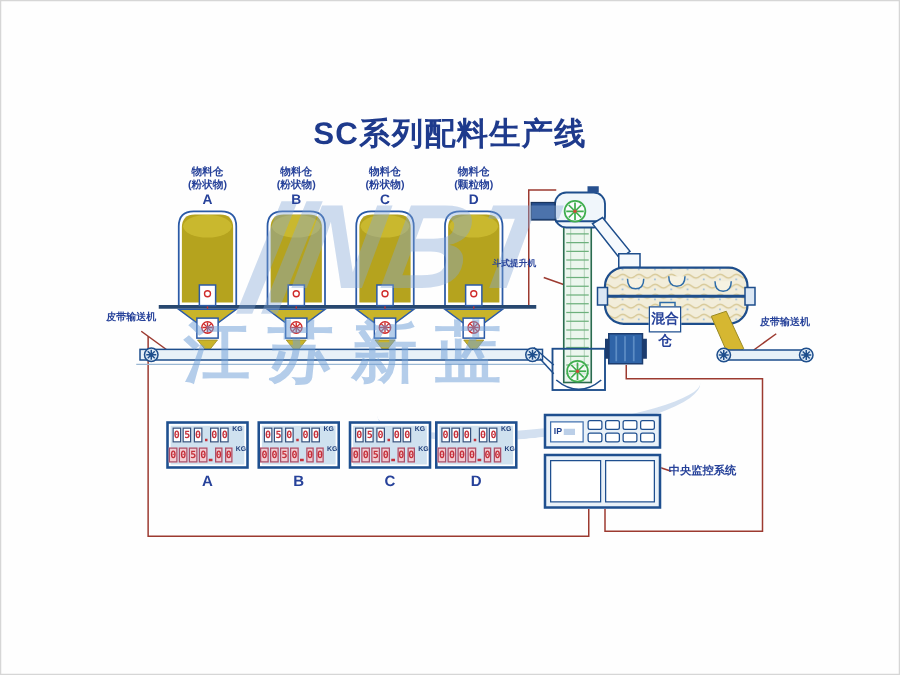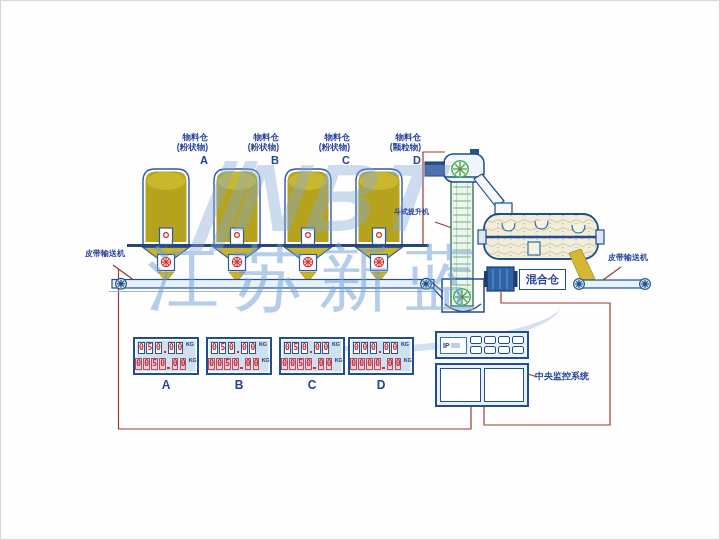--- a/index.html
+++ b/index.html
@@ -5,28 +5,28 @@
   html,body{margin:0;padding:0;background:#fff;}
   #stage{position:relative;width:720px;height:540px;background:#fefefe;overflow:hidden;
          font-family:"Liberation Sans",sans-serif;border:1px solid #d6d6d6;box-sizing:border-box;}
   #diagram-svg{position:absolute;left:0;top:0;z-index:1;}
   
   .wm{position:absolute;z-index:2;pointer-events:none;}
   .wm-logo{left:236px;top:142px;font-size:96px;font-weight:bold;font-style:italic;
            color:rgba(132,168,214,.40);transform:skewX(-10deg);letter-spacing:2px;}
   .wm-bar{width:13px;height:90px;background:rgba(132,168,214,.40);transform:skewX(-22deg);}
   .wm-bar1{left:206px;top:160px;} .wm-bar2{left:226px;top:160px;}
-  .wm-brand{left:146px;top:230px;font-size:72px;font-weight:normal;
+  .wm-brand{left:146px;top:246px;font-size:53px;font-weight:bold;
             color:rgba(112,160,214,.52);letter-spacing:14px;white-space:nowrap;}
   .wm-swoosh{left:300px;top:288px;width:260px;height:54px;border-bottom:7px solid rgba(132,168,214,.35);
              border-radius:50%;transform:rotate(-6deg);}
   
   .lbl{position:absolute;z-index:3;color:#27429a;font-weight:bold;line-height:1.15;}
   #title{left:0;right:0;top:92px;text-align:center;font-size:25px;color:#1e3a8c;letter-spacing:1px;}
-  .silo-lbl{top:132px;width:84px;text-align:right;font-size:8.5px;}
+  .silo-lbl{top:132px;width:84px;text-align:center;font-size:8.5px;}
   .silo-lbl .letter{font-size:11px;margin-top:1px;}
   .sm{font-size:8px;}
   
   .panel{position:absolute;z-index:3;top:336px;width:66px;height:38px;background:#cfe1ef;
          border:2px solid #1f4f8f;box-shadow:inset 0 0 0 1.5px #fff;box-sizing:border-box;
          display:flex;flex-direction:column;justify-content:center;gap:2px;padding:1px 0;}
   .drow{display:flex;align-items:center;justify-content:center;gap:1.5px;height:14px;}
   .dig{display:inline-block;width:7px;height:12px;line-height:12px;text-align:center;background:#fff;
        border:1px solid #35527f;color:#c5303a;font:bold 8px "DejaVu Sans Mono",monospace;box-sizing:border-box;}
   .dig-b{width:6.5px;background:#f2ccd2;border-color:#a9506a;}
@@ -39,21 +39,21 @@
   #control{position:absolute;z-index:3;left:434px;top:330px;width:94px;}
   .cbox{background:#e9f1f8;border:2px solid #1f4f8f;box-sizing:border-box;position:relative;}
   #ctop{height:28px;display:flex;align-items:center;gap:3px;padding:0 3px;}
   #screen{width:27px;height:17px;background:#fff;border:1px solid #3f6fae;display:flex;align-items:center;
           padding-left:2px;box-sizing:border-box;font-size:7px;font-weight:bold;color:#1d3e8c;}
   #screen .smudge{width:9px;height:5px;background:rgba(132,168,214,.55);margin-left:1px;}
   #btns{flex:1;display:grid;grid-template-columns:repeat(4,1fr);grid-auto-rows:7.5px;gap:2.5px 2px;}
   .btn{background:#fff;border:1px solid #1f4f8f;border-radius:2px;}
   #cbot{margin-top:4px;height:44px;display:flex;gap:3px;padding:3px;}
   .pane{flex:1;background:#fff;border:1px solid #1f4f8f;}
-  #mixer-label{position:absolute;z-index:3;left:518px;top:268px;width:47px;height:21px;background:#fff;
+  #mixer-label{position:absolute;z-index:3;left:518px;top:244px;width:26px;height:21px;background:#fff;
                border:1.5px solid #1f4f8f;box-sizing:border-box;text-align:center;line-height:18px;
                font-size:11px;font-weight:bold;color:#27429a;}
   #lbl-left-conv{left:84px;top:248px;}
   #lbl-elev{left:393px;top:207px;font-size:7px;}
   #lbl-right-conv{left:607px;top:252px;}
   #lbl-control{left:534px;top:370px;font-size:9px;font-family:Liberation Serif, serif;}
 </style>
 </head>
 <body>
 
@@ -207,20 +207,21 @@
       <use href="#wheel" x="644" y="283"></use>
     </g>
   </svg>
 
   <div class="wm wm-bar wm-bar1"></div>
   <div class="wm wm-bar wm-bar2"></div>
   <div class="wm wm-logo">NBT</div>
   <div class="wm wm-brand">江苏新蓝</div>
   <div class="wm wm-swoosh"></div>
 
+  <div id="title" class="lbl">SC系列配料生产线</div>
 
   <div class="lbl silo-lbl" style="left:123px">
     <div>物料仓</div>
       <div>(粉状物)</div>
     <div class="letter">A</div>
   </div>
   <div class="lbl silo-lbl" style="left:194px">
     <div>物料仓</div>
       <div>(粉状物)</div>
     <div class="letter">B</div>

